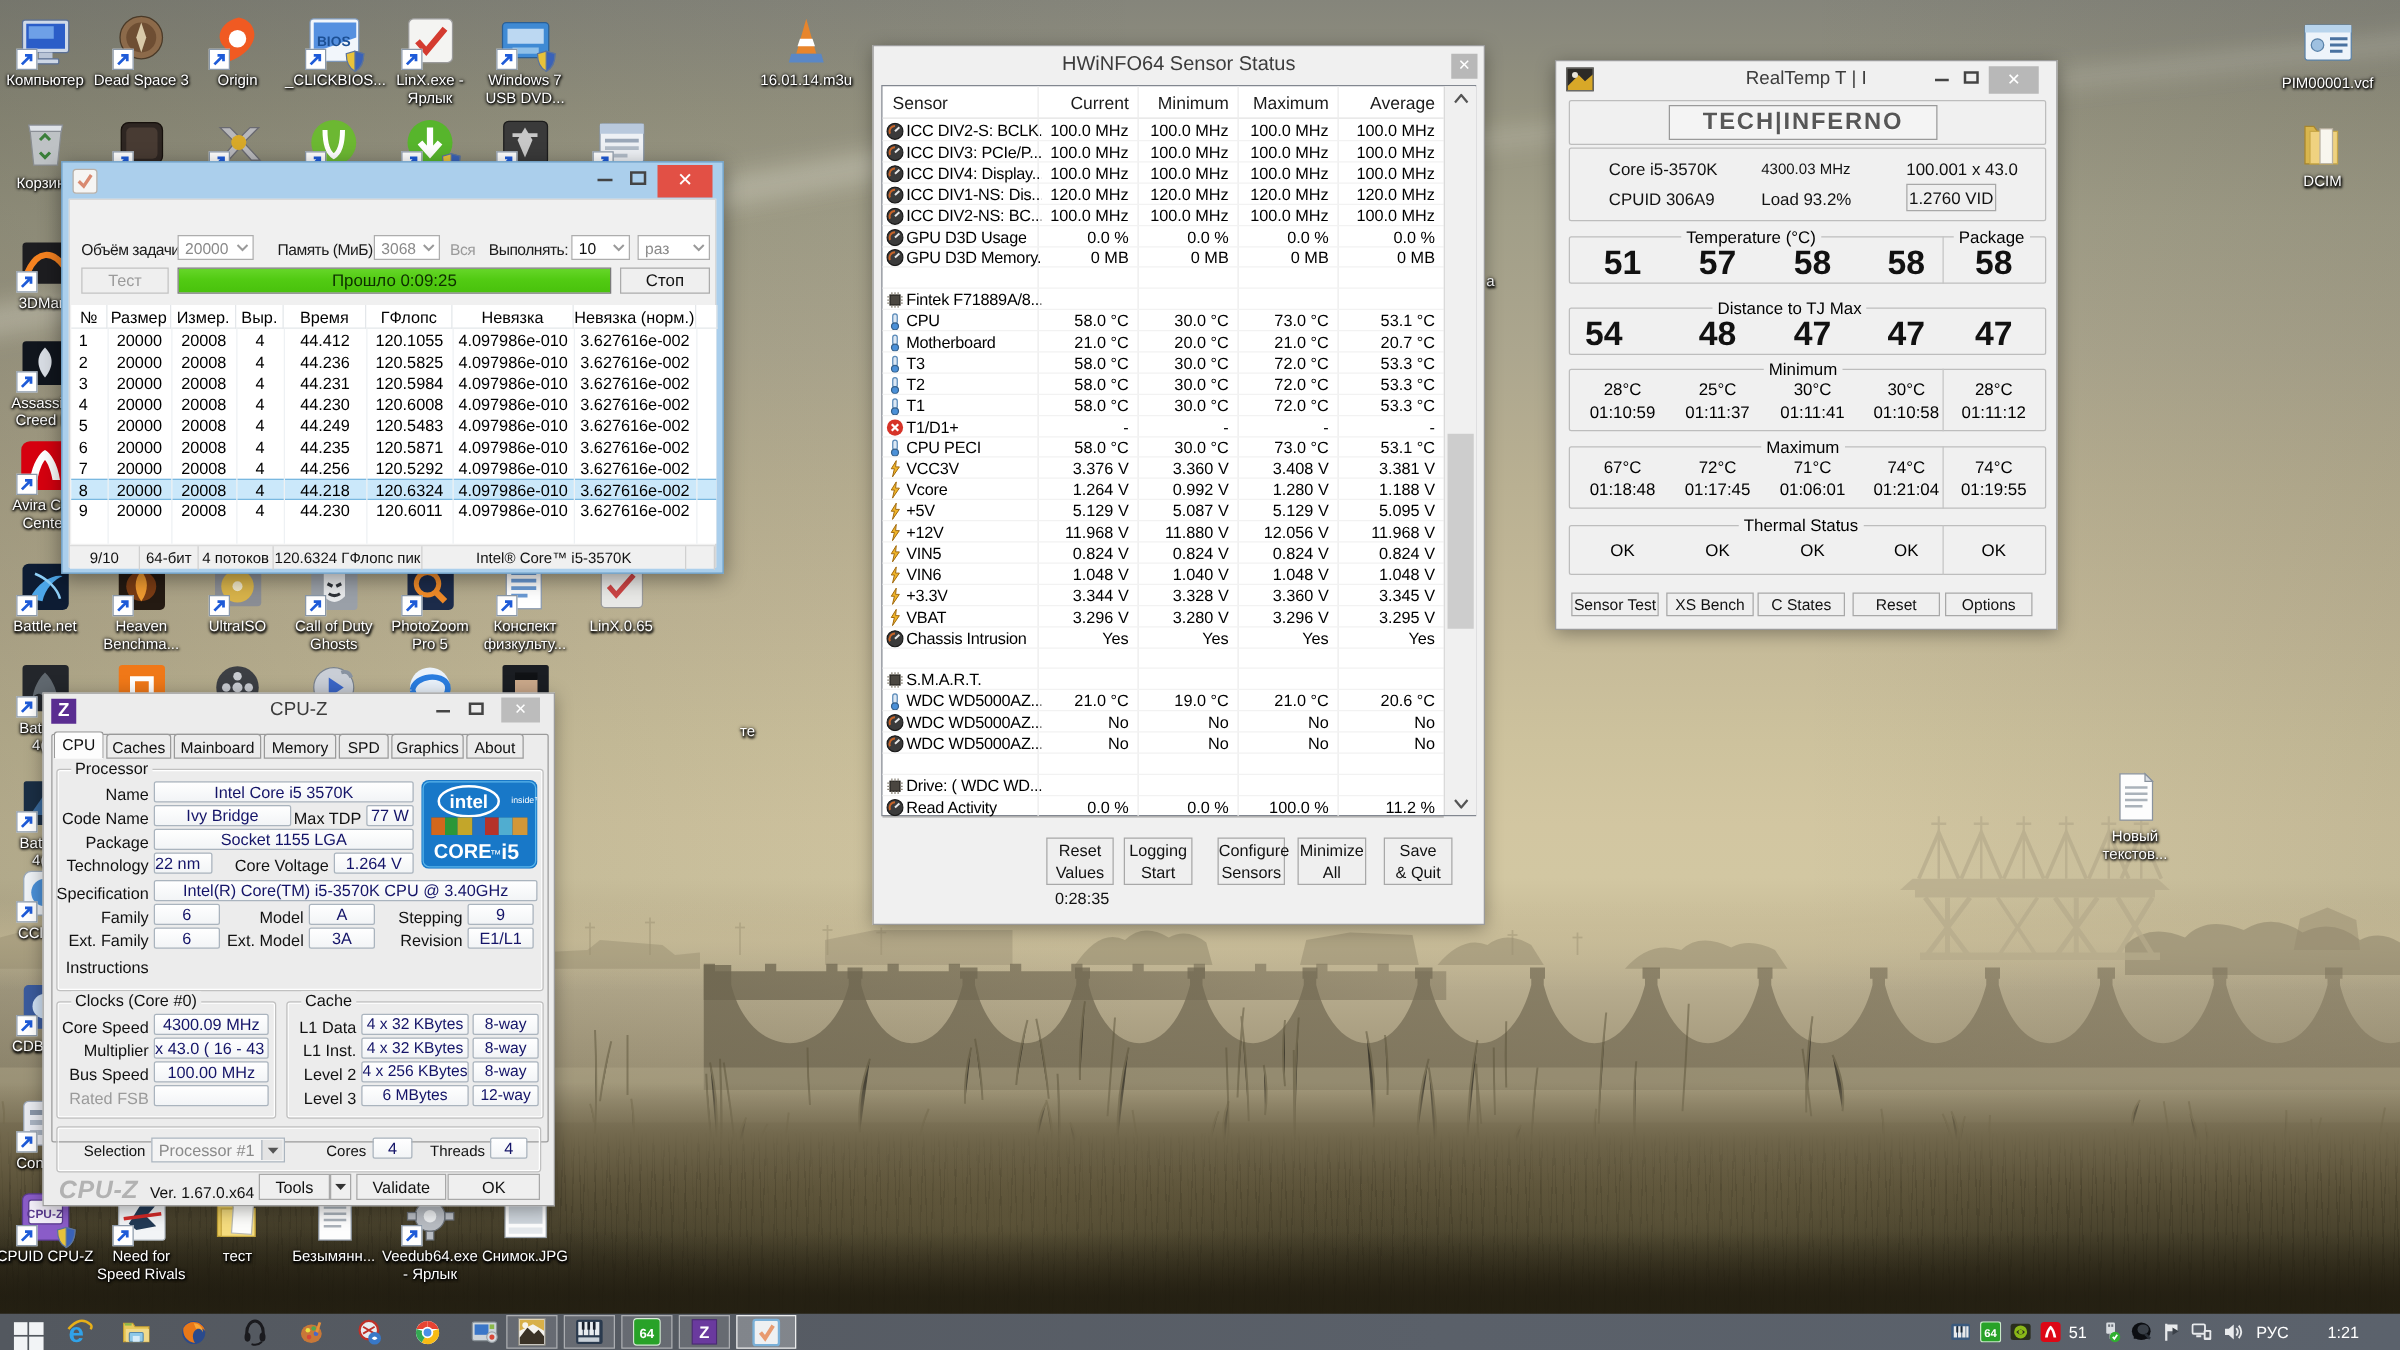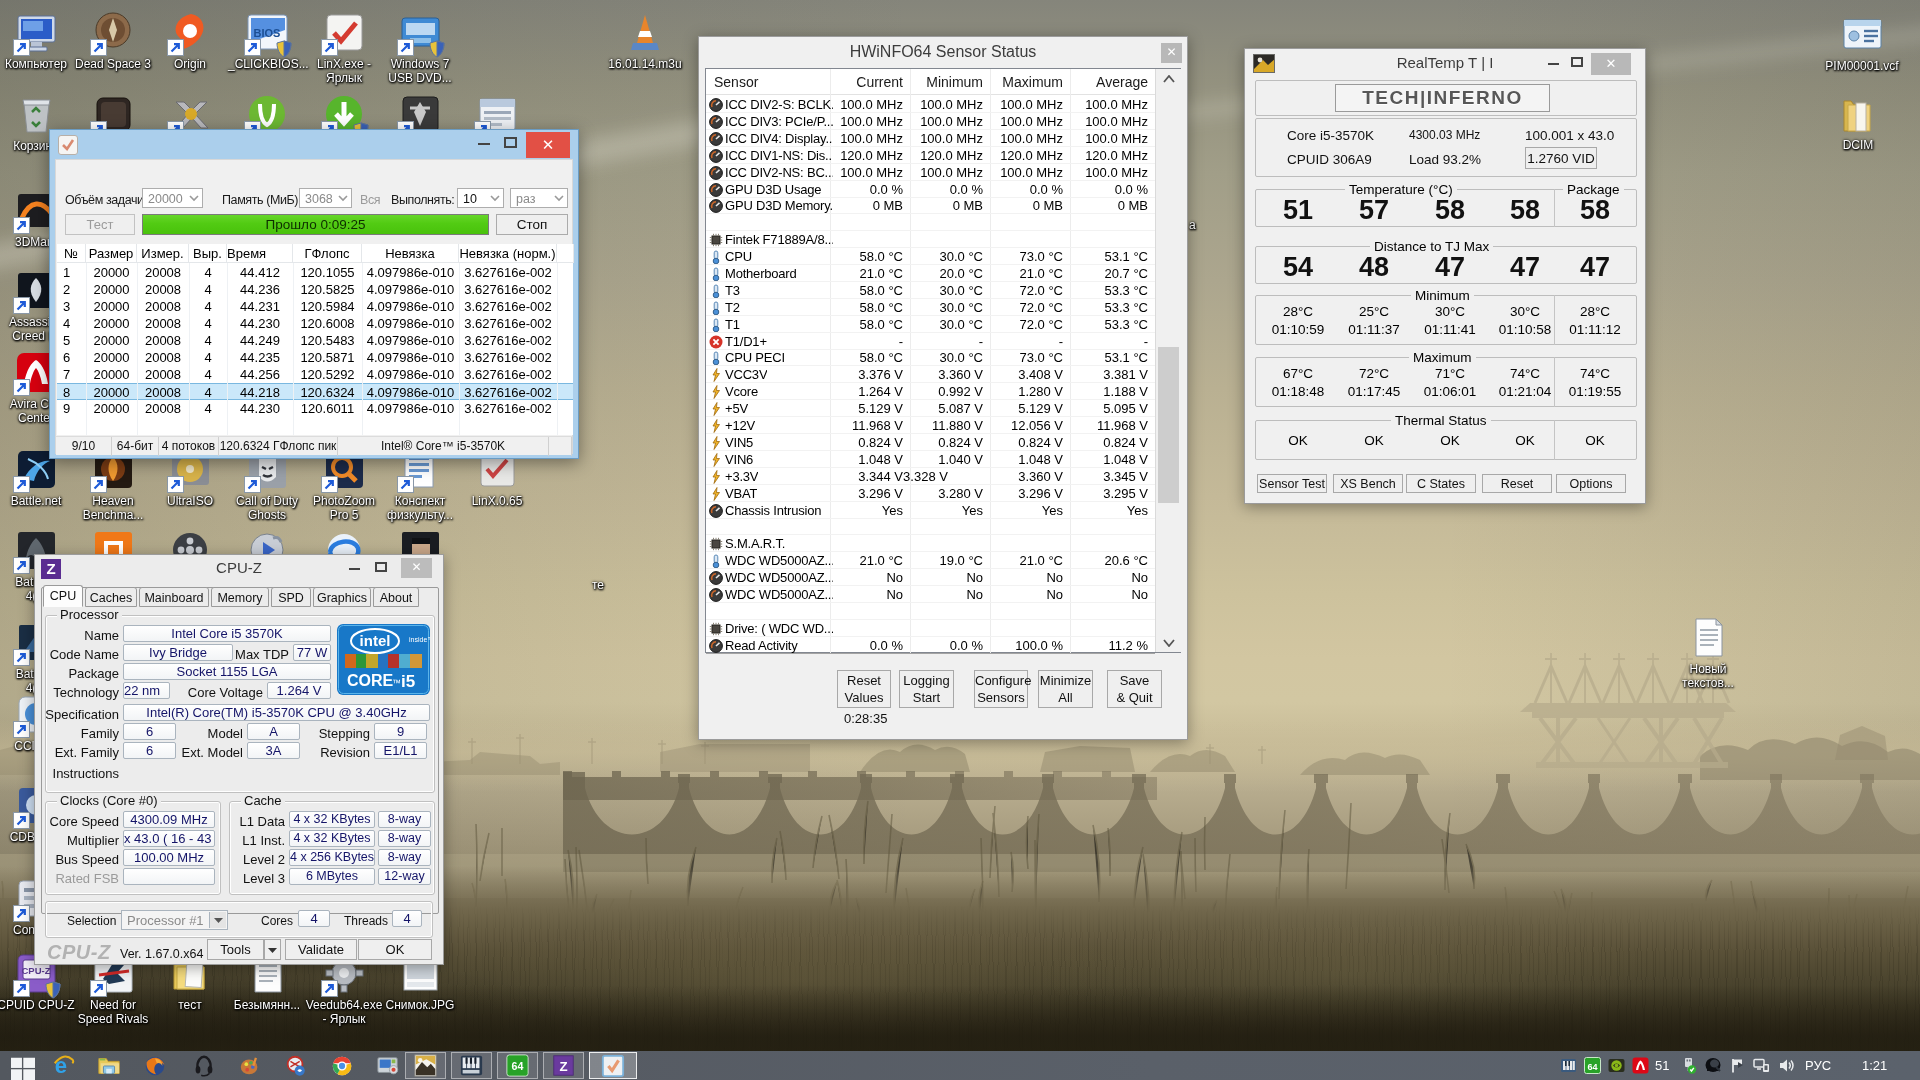--- a/index.html
+++ b/index.html
@@ -974,21 +974,21 @@
           </svg>
         </div>
         <div style="position:absolute;left:9px;top:54px;width:70px;height:21px;background:#efefef;border:1px solid #c2c2c2;color:#9b9b9b;font-size:13px;text-align:center;line-height:20px">Тест</div>
         <div style="position:absolute;left:86px;top:54px;width:347px;height:21px;background:linear-gradient(180deg,#66d629 0%,#52cb13 45%,#49c20c 100%);border:1px solid #7a7a7a;font-size:13.5px;text-align:center;line-height:20px;color:#0d2e00">Прошло 0:09:25</div>
         <div style="position:absolute;left:440px;top:54px;width:72px;height:21px;background:#efefef;border:1px solid #ababab;color:#111;font-size:13.5px;text-align:center;line-height:20px">Стоп</div>
         <div style="position:absolute;left:1px;top:84px;width:516px;height:191px;background:#fff;font-size:13px;color:#000">
           <div style="position:absolute;left:0px;top:0;width:29px;height:19px;border-right:1px solid #e4e7ea;border-bottom:1px solid #e4e7ea;text-align:center;line-height:19px;overflow:hidden;white-space:nowrap">№</div>
           <div style="position:absolute;left:29px;top:0;width:51px;height:19px;border-right:1px solid #e4e7ea;border-bottom:1px solid #e4e7ea;text-align:center;line-height:19px;overflow:hidden;white-space:nowrap">Размер</div>
           <div style="position:absolute;left:80px;top:0;width:52px;height:19px;border-right:1px solid #e4e7ea;border-bottom:1px solid #e4e7ea;text-align:center;line-height:19px;overflow:hidden;white-space:nowrap">Измер.</div>
           <div style="position:absolute;left:132px;top:0;width:38px;height:19px;border-right:1px solid #e4e7ea;border-bottom:1px solid #e4e7ea;text-align:center;line-height:19px;overflow:hidden;white-space:nowrap">Выр.</div>
-          <div style="position:absolute;left:170px;top:0;width:66px;height:19px;border-right:1px solid #e4e7ea;border-bottom:1px solid #e4e7ea;text-align:left;line-height:19px;overflow:hidden;white-space:nowrap">Время</div>
+          <div style="position:absolute;left:170px;top:0;width:66px;height:19px;border-right:1px solid #e4e7ea;border-bottom:1px solid #e4e7ea;text-align:center;line-height:19px;overflow:hidden;white-space:nowrap">Время</div>
           <div style="position:absolute;left:236px;top:0;width:69px;height:19px;border-right:1px solid #e4e7ea;border-bottom:1px solid #e4e7ea;text-align:center;line-height:19px;overflow:hidden;white-space:nowrap">ГФлопс</div>
           <div style="position:absolute;left:305px;top:0;width:97px;height:19px;border-right:1px solid #e4e7ea;border-bottom:1px solid #e4e7ea;text-align:center;line-height:19px;overflow:hidden;white-space:nowrap">Невязка</div>
           <div style="position:absolute;left:402px;top:0;width:98px;height:19px;border-right:1px solid #e4e7ea;border-bottom:1px solid #e4e7ea;text-align:center;line-height:19px;overflow:hidden;white-space:nowrap">Невязка (норм.)</div>
           <div style="position:absolute;left:500px;top:0;width:17px;height:19px;border-right:1px solid #e4e7ea;border-bottom:1px solid #e4e7ea;text-align:center;line-height:19px;overflow:hidden;white-space:nowrap"></div>
           <div style="position:absolute;left:0;top:20px;width:516px;height:17px;line-height:17px">
             <div style="position:absolute;left:0px;top:0;width:29px;height:17px;text-align:left;padding-left:6px;overflow:hidden">1</div>
             <div style="position:absolute;left:29px;top:0;width:51px;height:17px;text-align:center;overflow:hidden">20000</div>
             <div style="position:absolute;left:80px;top:0;width:52px;height:17px;text-align:center;overflow:hidden">20008</div>
             <div style="position:absolute;left:132px;top:0;width:38px;height:17px;text-align:center;overflow:hidden">4</div>
             <div style="position:absolute;left:170px;top:0;width:66px;height:17px;text-align:center;overflow:hidden">44.412</div>
@@ -1355,21 +1355,21 @@
           <span style="position:absolute;left:196px;width:81px;top:0;text-align:right">1.040 V</span>
           <span style="position:absolute;left:276px;width:81px;top:0;text-align:right">1.048 V</span>
           <span style="position:absolute;left:361px;width:81px;top:0;text-align:right">1.048 V</span>
         </div>
         <div style="position:absolute;left:0;top:399px;width:449px;height:17px;border-bottom:1px solid #f2f2f2;font-size:13px;line-height:17px;color:#000">
           <span style="position:absolute;left:3px;top:1.5px"><svg width="14" height="14" viewBox="0 0 14 14">
               <path d="M8 0.5 L4 7 L6.5 7 L5 13.5 L10.5 5.5 L7.5 5.5 Z" fill="#f0b428" stroke="#a06a10" stroke-width="0.8"></path>
             </svg></span>
           <span style="position:absolute;left:19px;top:0;white-space:nowrap;overflow:hidden;max-width:108px;letter-spacing:-0.2px">+3.3V</span>
           <span style="position:absolute;left:116px;width:81px;top:0;text-align:right">3.344 V</span>
-          <span style="position:absolute;left:179px;width:81px;top:0;text-align:center">3.328 V</span>
+          <span style="position:absolute;left:196px;width:81px;top:0;text-align:right">3.328 V</span>
           <span style="position:absolute;left:276px;width:81px;top:0;text-align:right">3.360 V</span>
           <span style="position:absolute;left:361px;width:81px;top:0;text-align:right">3.345 V</span>
         </div>
         <div style="position:absolute;left:0;top:416px;width:449px;height:17px;border-bottom:1px solid #f2f2f2;font-size:13px;line-height:17px;color:#000">
           <span style="position:absolute;left:3px;top:1.5px"><svg width="14" height="14" viewBox="0 0 14 14">
               <path d="M8 0.5 L4 7 L6.5 7 L5 13.5 L10.5 5.5 L7.5 5.5 Z" fill="#f0b428" stroke="#a06a10" stroke-width="0.8"></path>
             </svg></span>
           <span style="position:absolute;left:19px;top:0;white-space:nowrap;overflow:hidden;max-width:108px;letter-spacing:-0.2px">VBAT</span>
           <span style="position:absolute;left:116px;width:81px;top:0;text-align:right">3.296 V</span>
           <span style="position:absolute;left:196px;width:81px;top:0;text-align:right">3.280 V</span>
@@ -1524,21 +1524,21 @@
       <div style="position:absolute;left:309px;top:140px;width:1px;height:38px;background:#c4c4c4"></div>
       <div style="position:absolute;left:100px;top:133px;background:#f0f0f0;padding:0 4px;font-size:13.5px">Temperature (°C)</div>
       <div style="position:absolute;left:318px;top:133px;background:#f0f0f0;padding:0 4px;font-size:13.5px">Package</div>
       <div style="position:absolute;left:23px;top:146px;width:60px;text-align:center;font-size:27px;font-weight:bold;color:#111">51</div>
       <div style="position:absolute;left:99px;top:146px;width:60px;text-align:center;font-size:27px;font-weight:bold;color:#111">57</div>
       <div style="position:absolute;left:175px;top:146px;width:60px;text-align:center;font-size:27px;font-weight:bold;color:#111">58</div>
       <div style="position:absolute;left:250px;top:146px;width:60px;text-align:center;font-size:27px;font-weight:bold;color:#111">58</div>
       <div style="position:absolute;left:320px;top:146px;width:60px;text-align:center;font-size:27px;font-weight:bold;color:#111">58</div>
       <div class="gbox" style="left:10px;top:197px;width:382px;height:38px"></div>
       <div style="position:absolute;left:125px;top:190px;background:#f0f0f0;padding:0 4px;font-size:13.5px">Distance to TJ Max</div>
-      <div style="position:absolute;left:23px;top:203px;width:60px;text-align:center;font-size:27px;font-weight:bold;color:#111">54</div>
+      <div style="position:absolute;left:23px;top:203px;width:60px;text-align:left;font-size:27px;font-weight:bold;color:#111">54</div>
       <div style="position:absolute;left:99px;top:203px;width:60px;text-align:center;font-size:27px;font-weight:bold;color:#111">48</div>
       <div style="position:absolute;left:175px;top:203px;width:60px;text-align:center;font-size:27px;font-weight:bold;color:#111">47</div>
       <div style="position:absolute;left:250px;top:203px;width:60px;text-align:center;font-size:27px;font-weight:bold;color:#111">47</div>
       <div style="position:absolute;left:320px;top:203px;width:60px;text-align:center;font-size:27px;font-weight:bold;color:#111">47</div>
       <div class="gbox" style="left:10px;top:246px;width:382px;height:50px"></div>
       <div style="position:absolute;left:309px;top:246px;width:1px;height:50px;background:#c4c4c4"></div>
       <div style="position:absolute;left:166px;top:239px;background:#f0f0f0;padding:0 4px;font-size:13.5px">Minimum</div>
       <div style="position:absolute;left:15px;top:255px;width:76px;text-align:center;font-size:13.5px">28°C</div>
       <div style="position:absolute;left:15px;top:273px;width:76px;text-align:center;font-size:13.5px">01:10:59</div>
       <div style="position:absolute;left:91px;top:255px;width:76px;text-align:center;font-size:13.5px">25°C</div>

